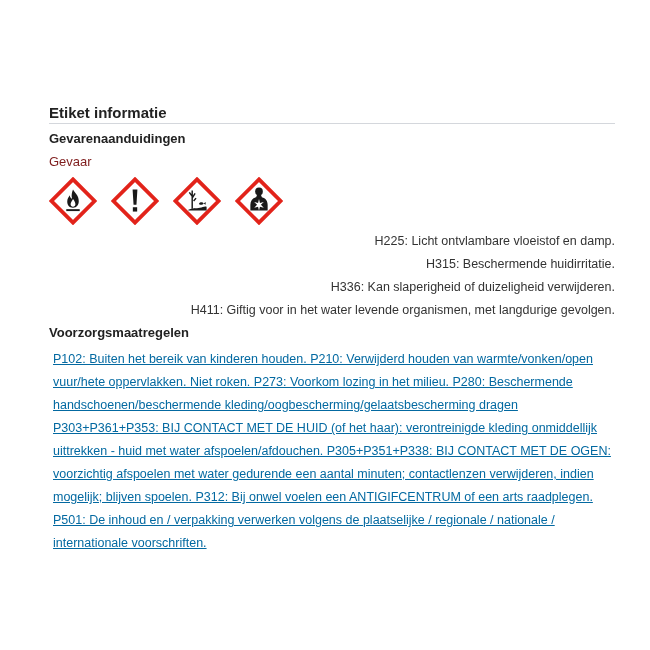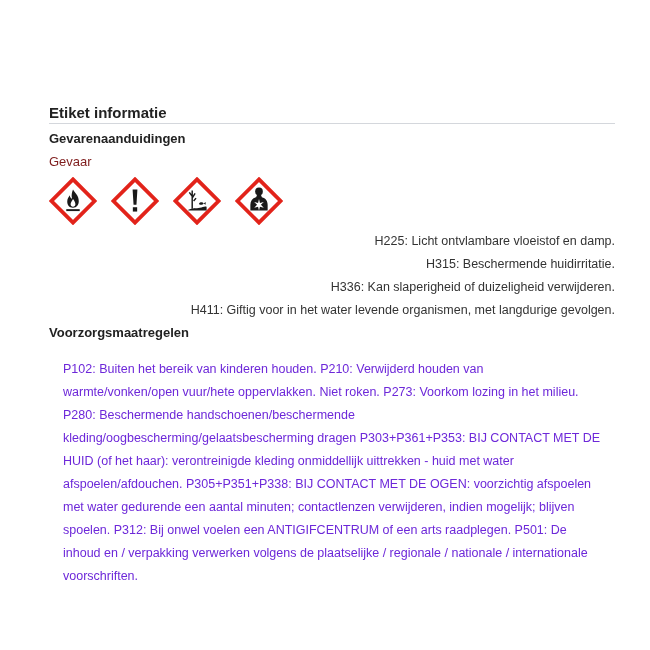--- a/index.html
+++ b/index.html
@@ -62,22 +62,23 @@
     }
     .h-list li {
       font-size: 12.5px;
       line-height: 23px;
       color: #333333;
       text-align: right;
     }
     .p-text {
       font-size: 12.5px;
       line-height: 23px;
-      color: #6d28d9;
-      margin: 14px;
+      color: #0369a1;
+      margin: 4px;
+      text-decoration: underline;
     }
     .section-title.precautions {
       margin-top: 0;
       line-height: 22px;
     }
   </style>
 </head>
 <body>
 
 <div class="panel">

